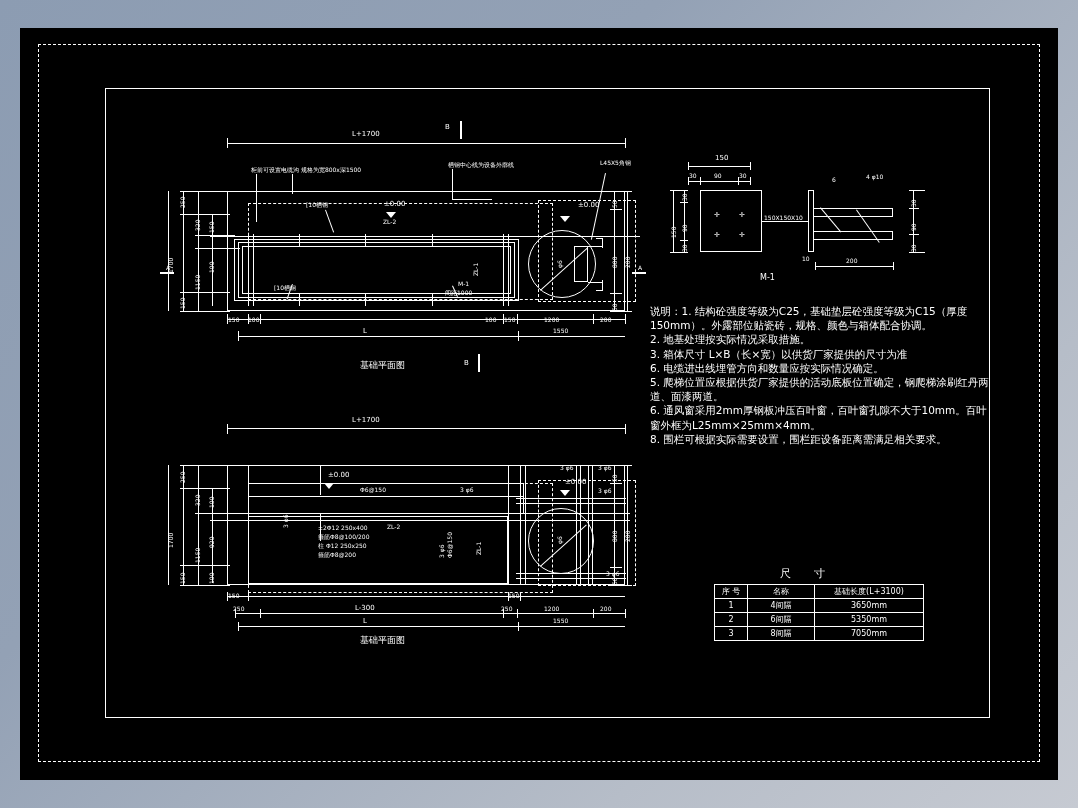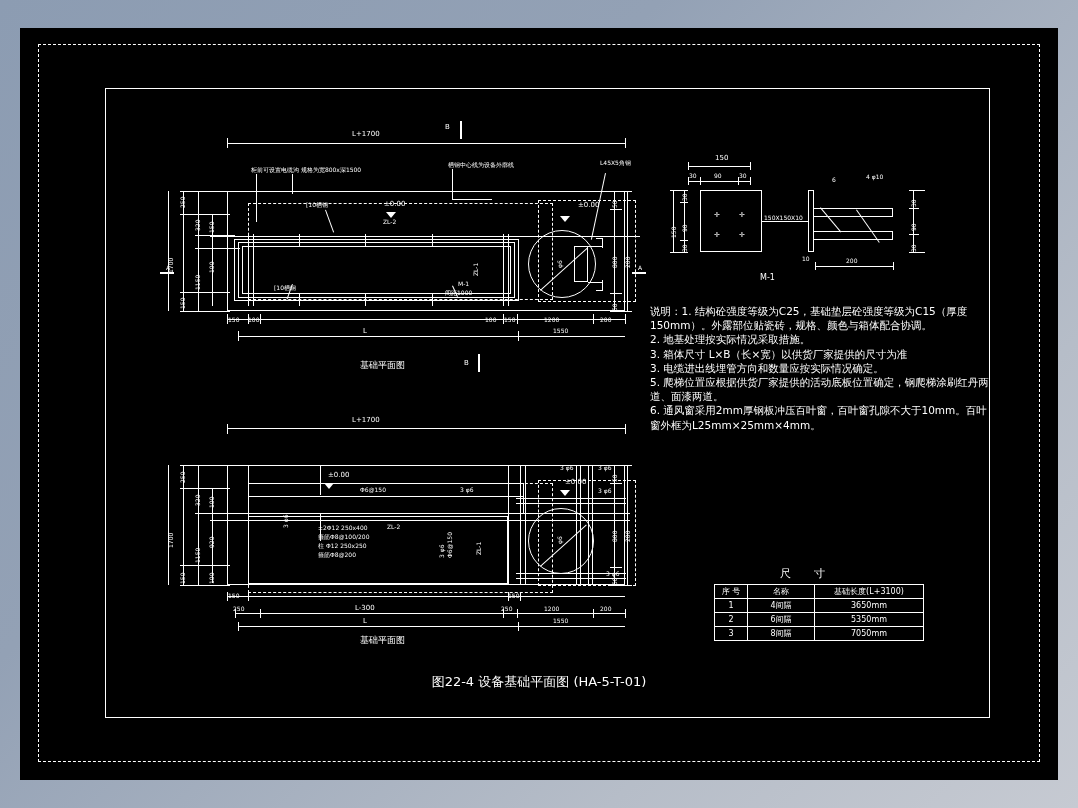--- a/index.html
+++ b/index.html
@@ -338,23 +338,24 @@
     <div class="t t6 rot" style="left:890px;top:203px;">90</div>
     <div class="t t6 rot" style="left:890px;top:224px;">30</div>
 
     <div class="view-title" style="left:740px;top:245px;font-size:8px;">M-1</div>
   </div>
 
   <div id="notes-block">
     <div class="note-line"><span>说明：</span><span>1. 结构砼强度等级为C25，基础垫层砼强度等级为C15（厚度150mm）。外露部位贴瓷砖，规格、颜色与箱体配合协调。</span></div>
     <div class="note-line">2. 地基处理按实际情况采取措施。</div>
     <div class="note-line">3. 箱体尺寸 L×B（长×宽）以供货厂家提供的尺寸为准</div>
-    <div class="note-line">3. 电缆进出线埋管方向和数量应按实际情况确定。</div>
+    <div class="note-line">6. 电缆进出线埋管方向和数量应按实际情况确定。</div>
     <div class="note-line">5. 爬梯位置应根据供货厂家提供的活动底板位置确定，钢爬梯涂刷红丹两道、面漆两道。</div>
     <div class="note-line">6. 通风窗采用2mm厚钢板冲压百叶窗，百叶窗孔隙不大于10mm。百叶窗外框为L25mm×25mm×4mm。</div>
+    <div class="note-line">8. 围栏可根据实际需要设置，围栏距设备距离需满足相关要求。</div>
   </div>
 
   <div>
 
     <div class="t t7" style="left:332px;top:388px;">L+1700</div>
     <div class="hl" style="left:207px;top:400px;width:398px;"></div>
     <div class="vl" style="left:207px;top:396px;height:10px;"></div>
     <div class="vl" style="left:605px;top:396px;height:10px;"></div>
 
     <div class="rect" style="left:207px;top:437px;width:398px;height:120px;"></div>
@@ -494,15 +495,14 @@
         <td>5350mm</td>
       </tr>
       <tr>
         <td>3</td>
         <td>8间隔</td>
         <td>7050mm</td>
       </tr>
     </tbody>
   </table>
 
-  <div id="figure-caption">图22-4 设备基础平面图 (HA-5-T-01)</div>
 
 </div>
 
 </body></html>

